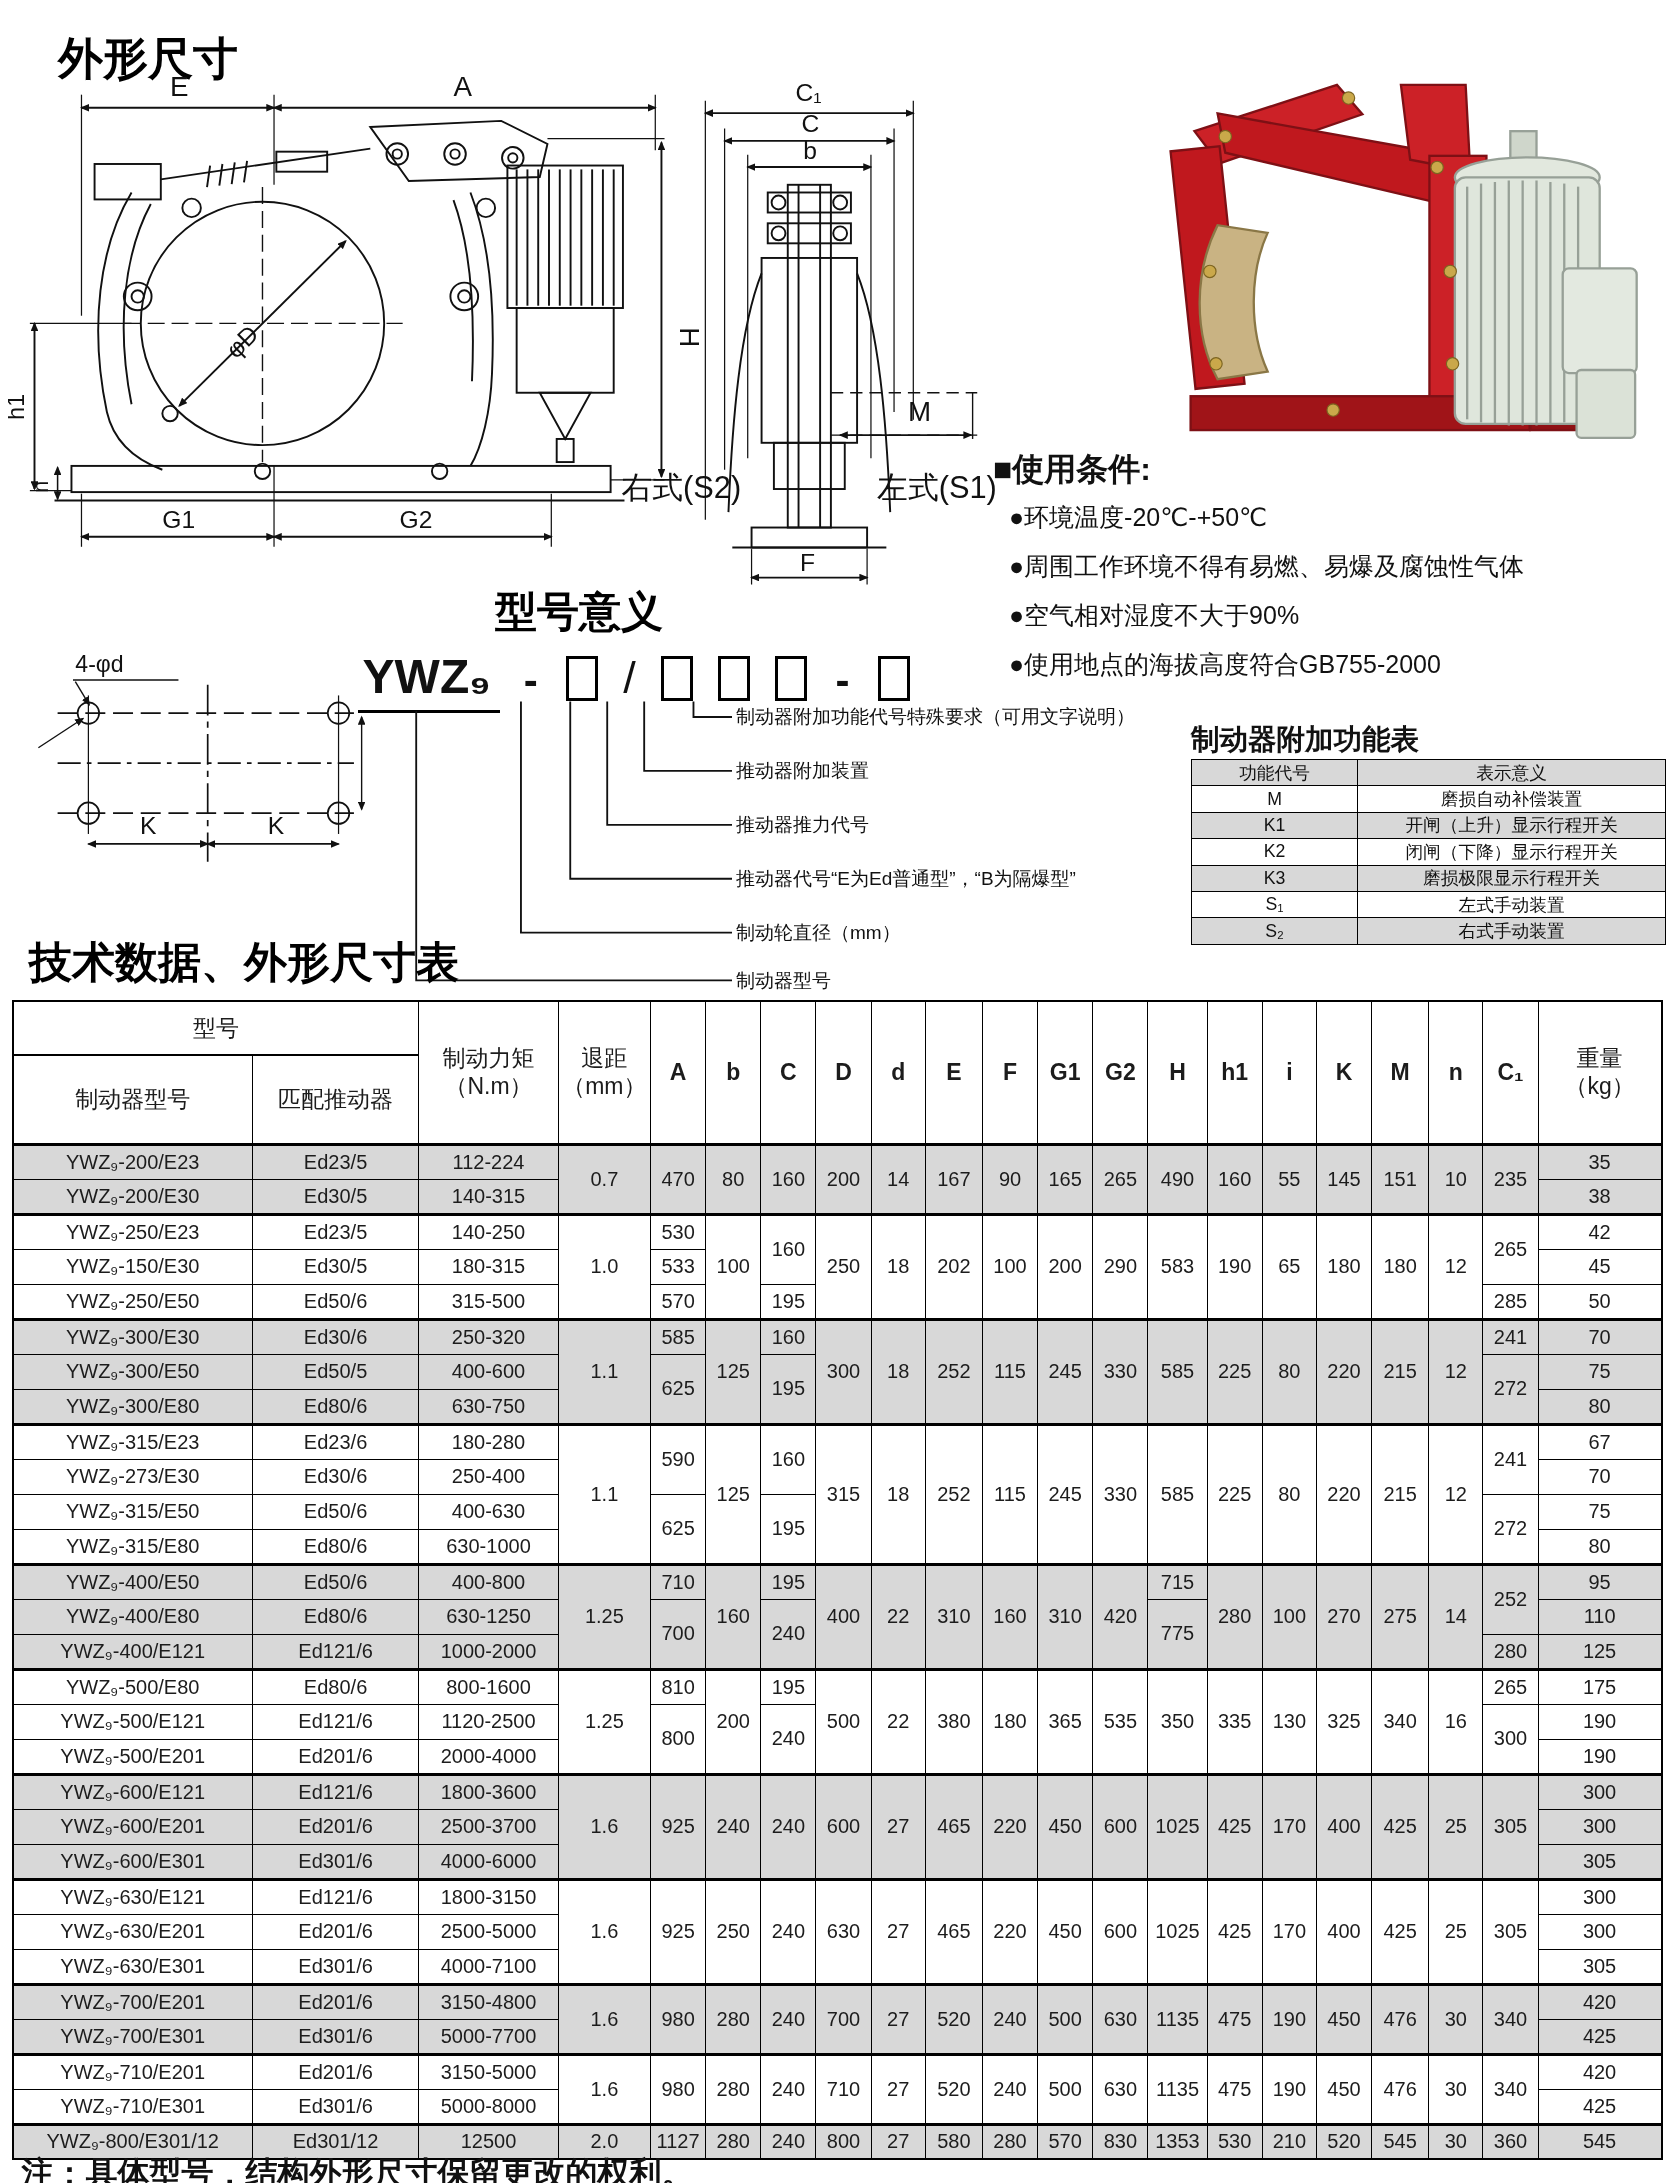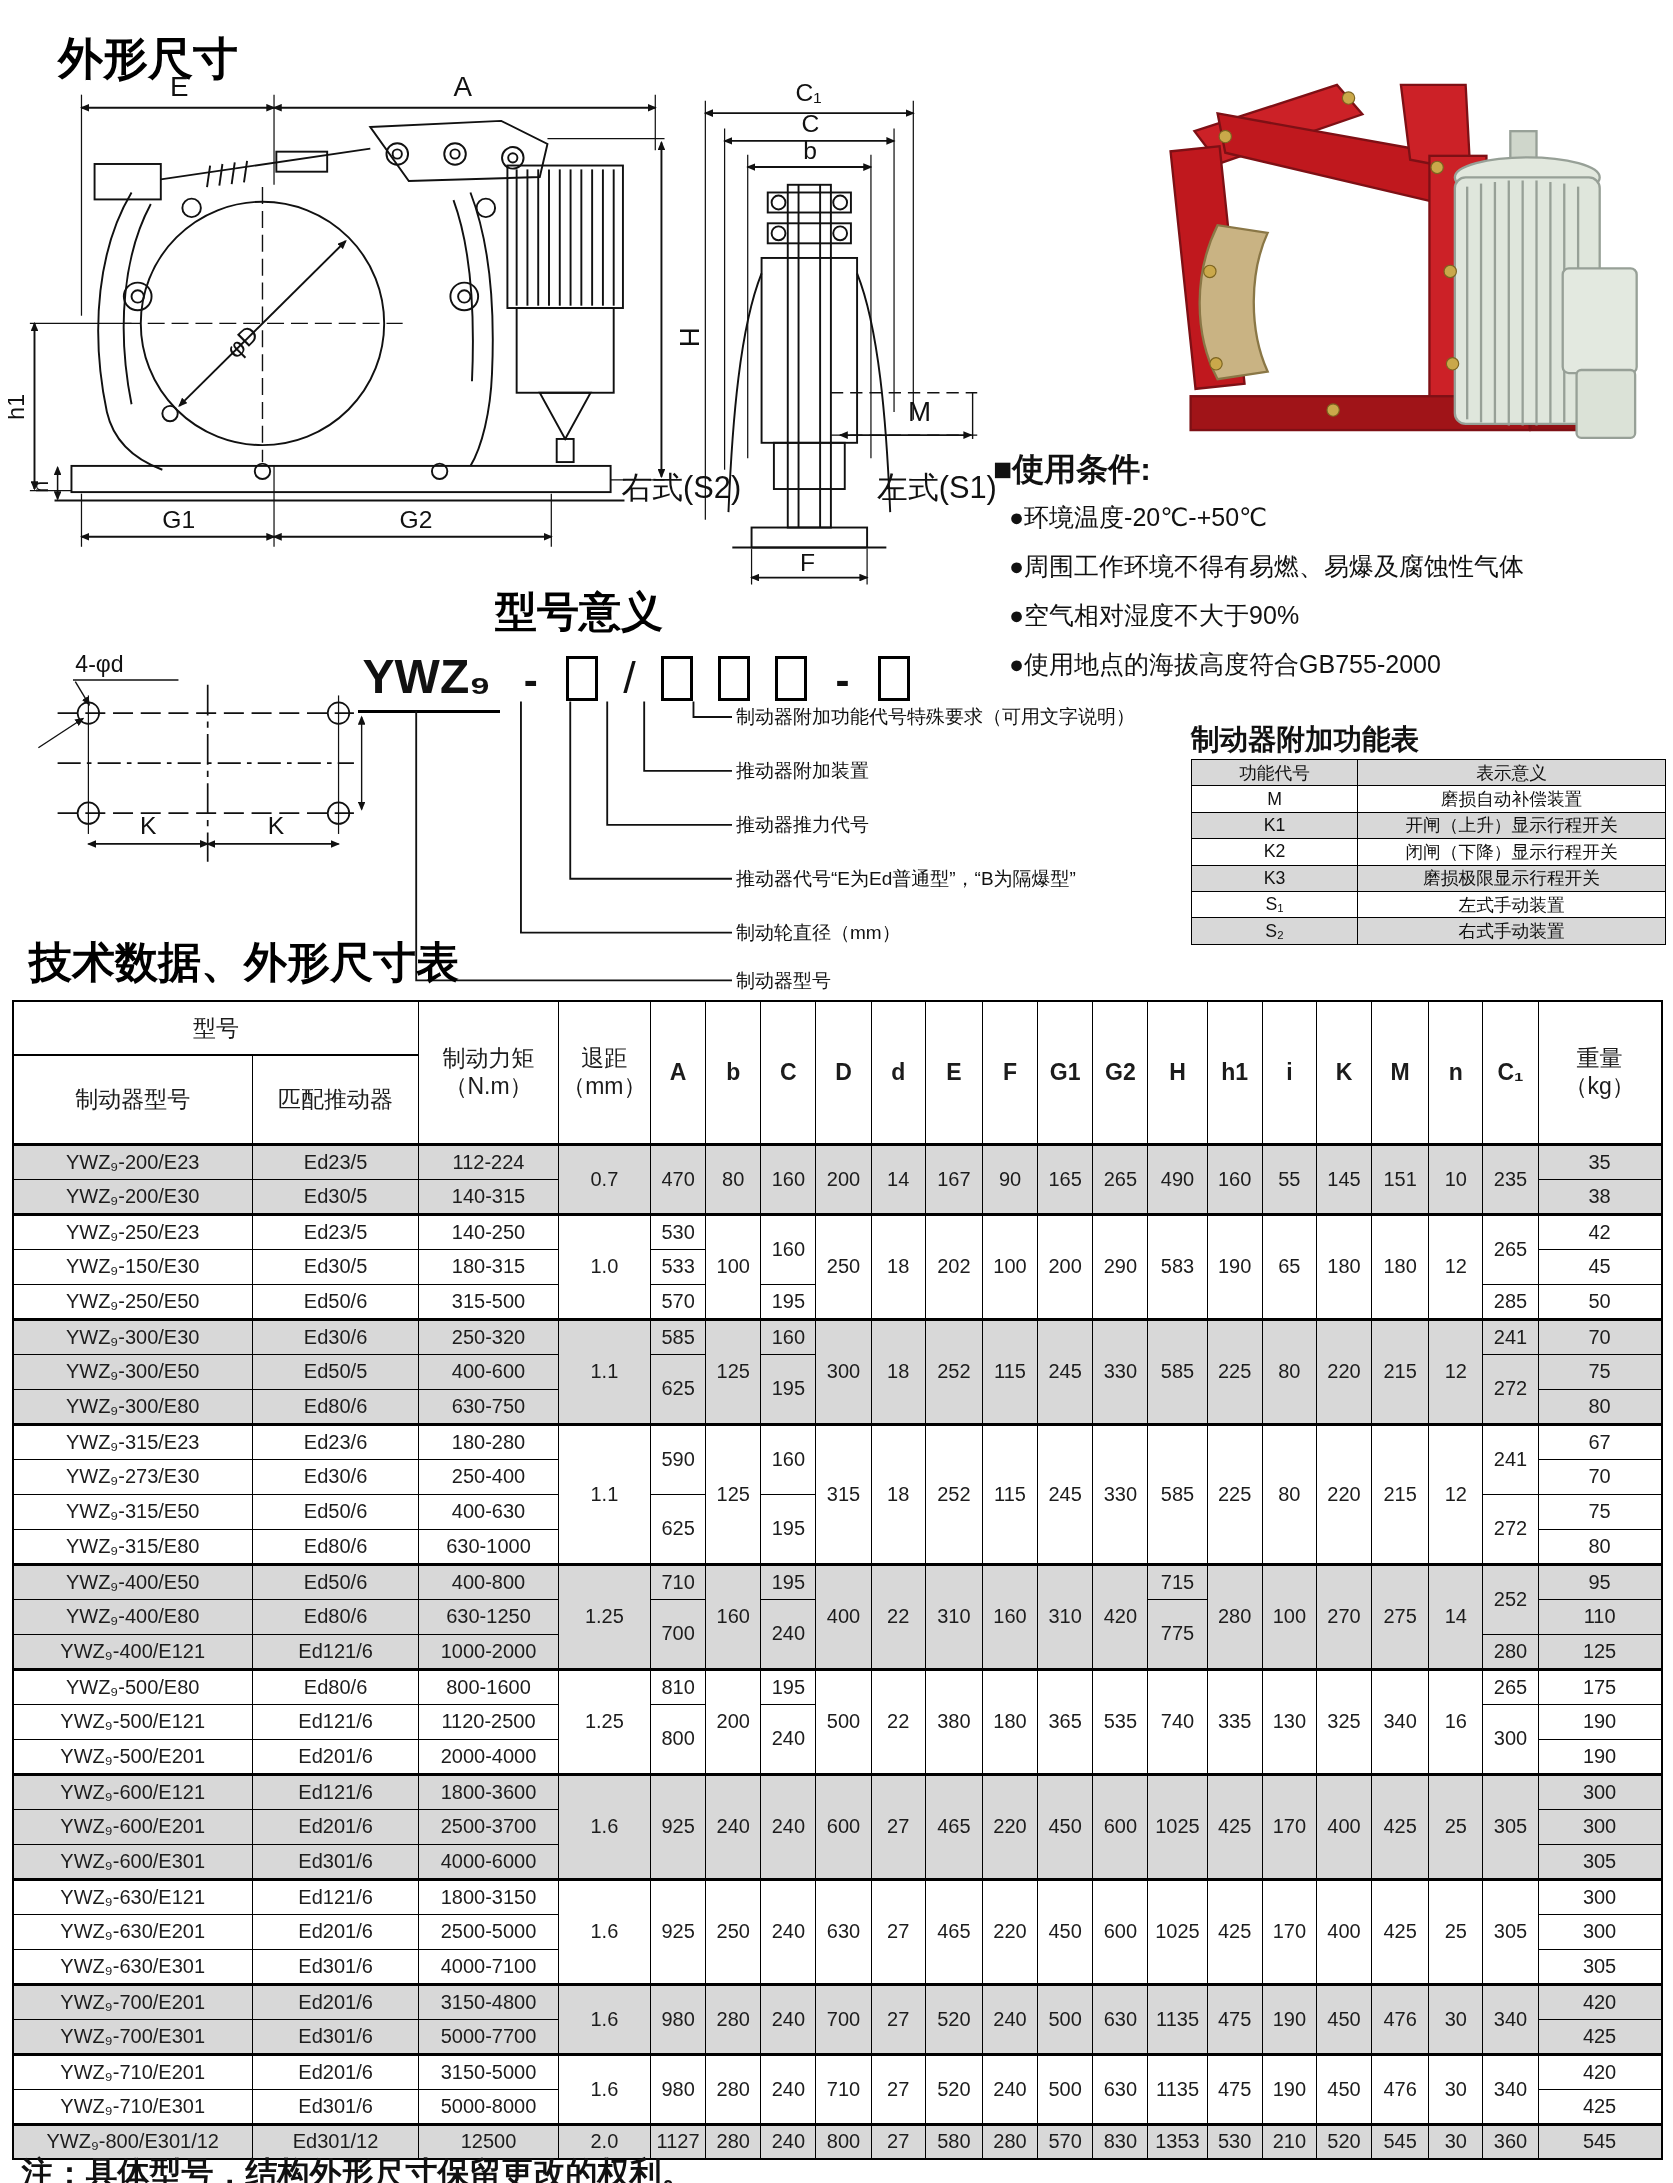--- a/index.html
+++ b/index.html
@@ -594,21 +594,21 @@
           <td rowspan="3">1.25</td>
           <td>810</td>
           <td rowspan="3">200</td>
           <td>195</td>
           <td rowspan="3">500</td>
           <td rowspan="3">22</td>
           <td rowspan="3">380</td>
           <td rowspan="3">180</td>
           <td rowspan="3">365</td>
           <td rowspan="3">535</td>
-          <td rowspan="3">740</td>
+          <td rowspan="3">350</td>
           <td rowspan="3">335</td>
           <td rowspan="3">130</td>
           <td rowspan="3">325</td>
           <td rowspan="3">340</td>
           <td rowspan="3">16</td>
           <td>265</td>
           <td>175</td>
         </tr>
         <tr>
           <td>YWZ₉-500/E121</td>

